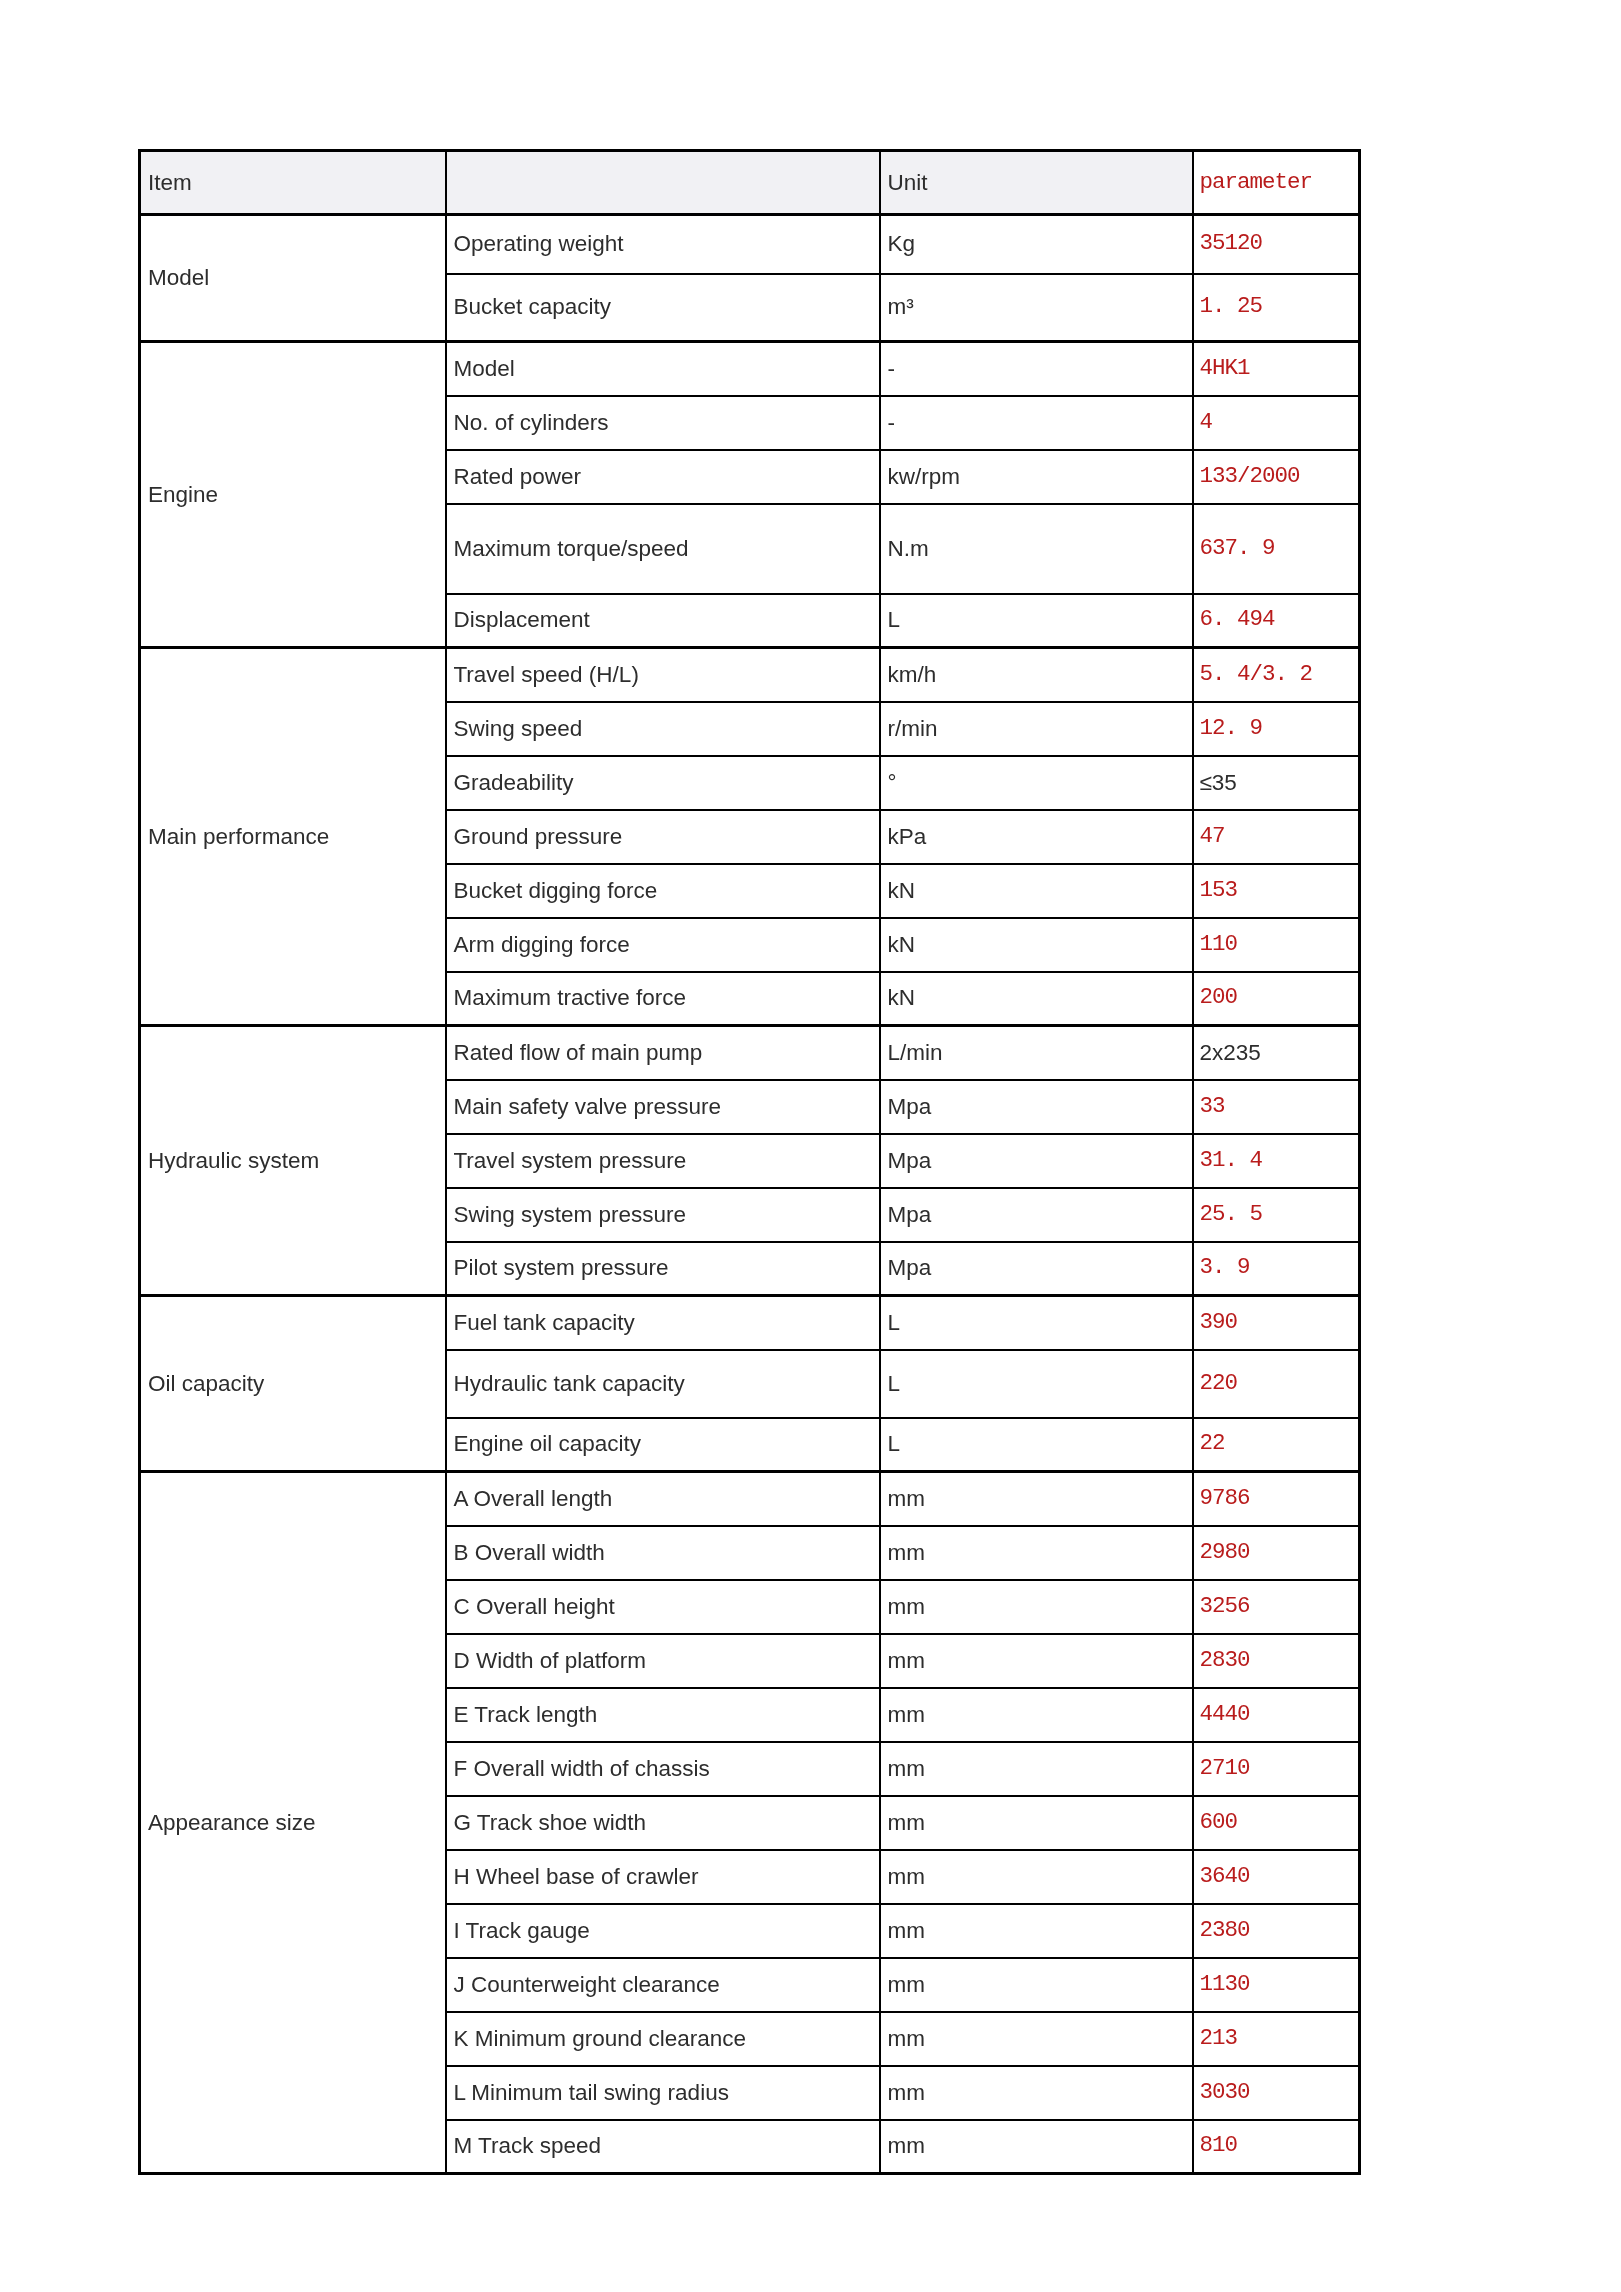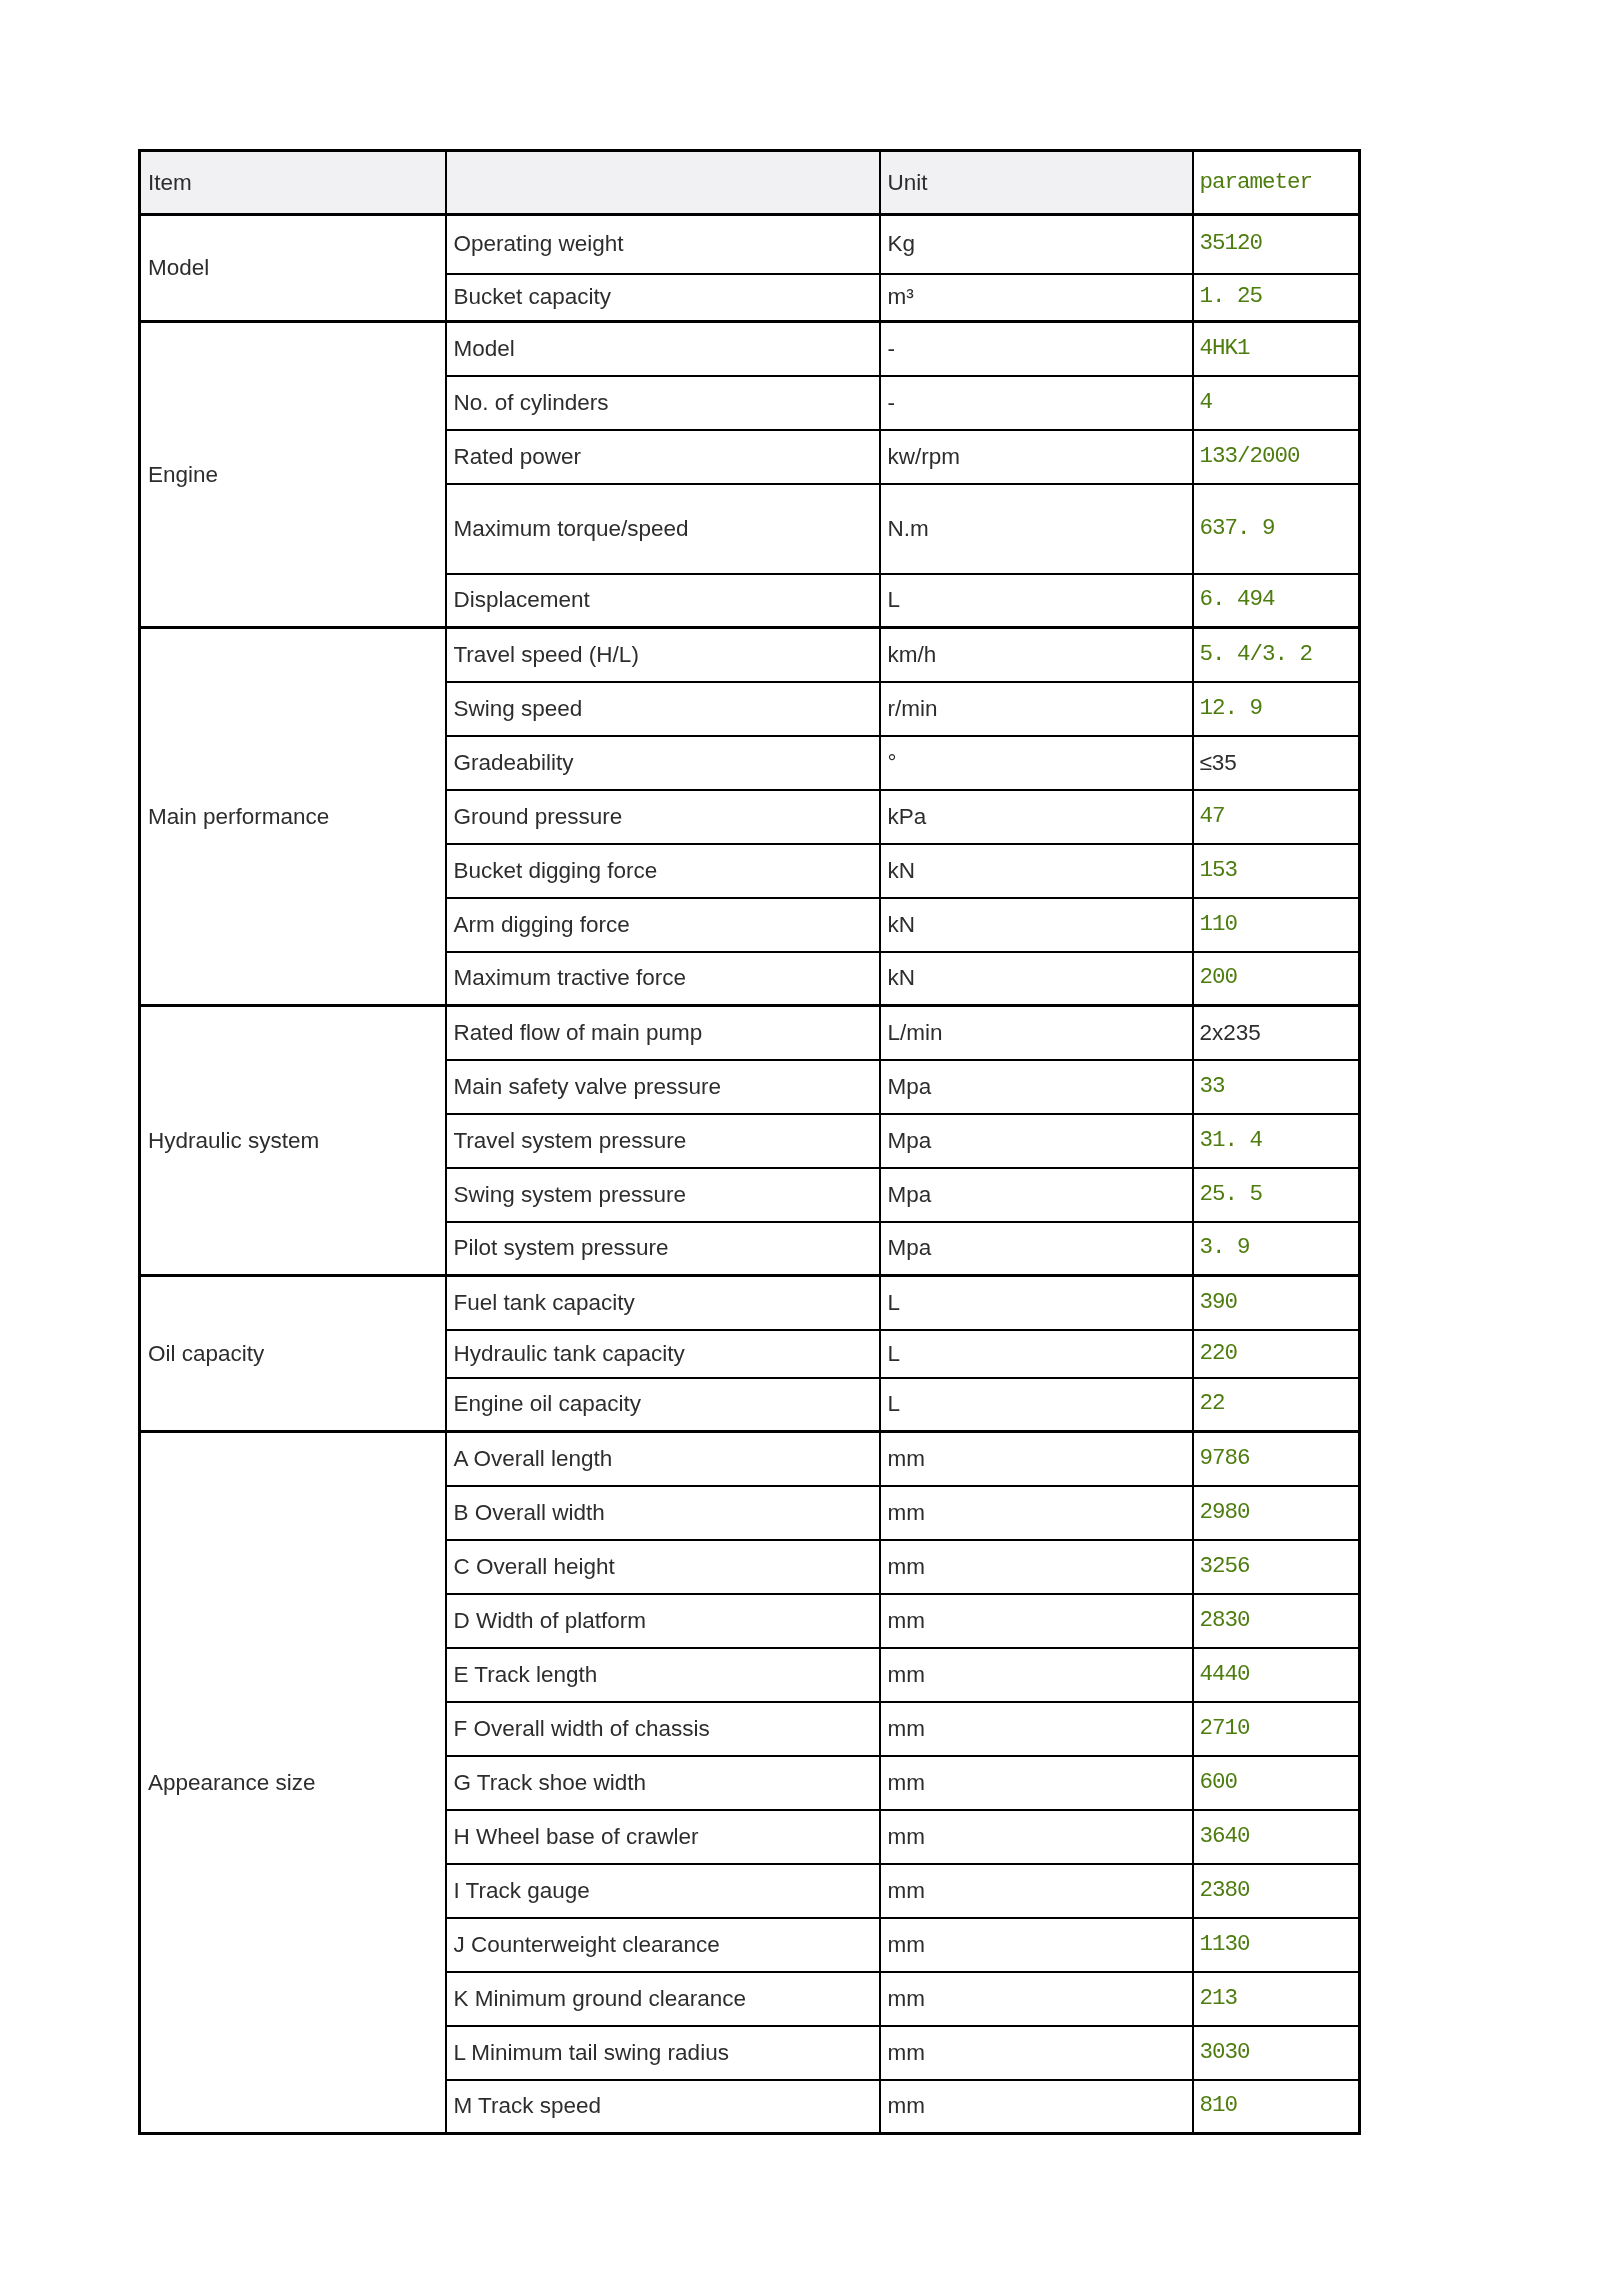--- a/index.html
+++ b/index.html
@@ -28,34 +28,34 @@
     font-size:22.5px;
     color:#2d2d2d;
     background:#ffffff;
     vertical-align:middle;
     white-space:nowrap;
     overflow:hidden;
     line-height:1.15;
   }
   tr { height:54px; }
   tr.h48 { height:64px; }
-  tr.h58 { height:48px; }
+  tr.h58 { height:68px; }
   tr.h60 { height:59px; }
   tr.h75 { height:90px; }
   tr.gtop td { border-top-width:3.9px; }
 
   tr.hdr td.shade { background:#f1f1f4; }
   tr.hdr td { font-size:22.5px; }
 
   td.group { vertical-align:middle; }
 
   td.val, td.phdr {
     font-family:"Liberation Mono","DejaVu Sans Mono",monospace;
     font-size:22.5px;
-    color:#4d7c0f;
+    color:#b91c1c;
     letter-spacing:-1px;
     padding-left:5.9px;
   }
   td.val.sans {
     font-family:"Liberation Sans", sans-serif;
     color:#2d2d2d;
     letter-spacing:0;
     margin-top:40px;
   }
 </style>

